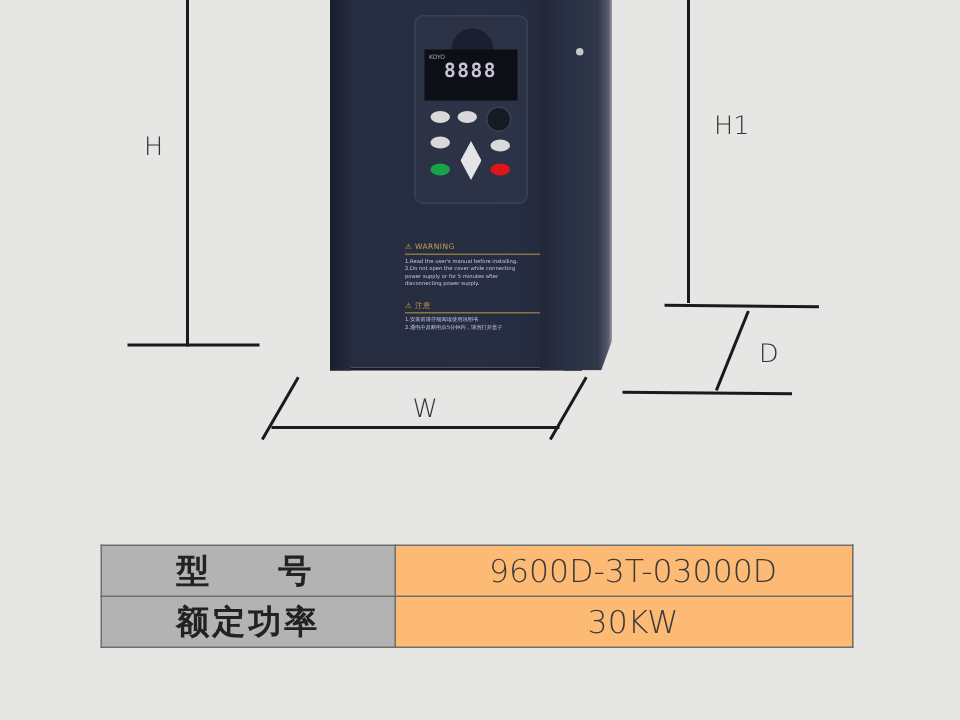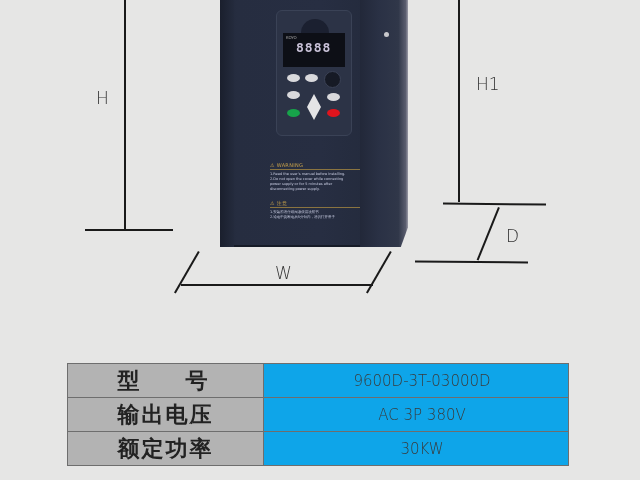--- a/index.html
+++ b/index.html
@@ -128,24 +128,24 @@
   .spec-table td.key-cell {
     width: 196px;
     background: #b3b3b3;
     font-family: "DejaVu Sans", sans-serif;
     font-weight: bold;
     font-size: 22px;
     color: #222;
     letter-spacing: 2px;
   }
   .spec-table td.val-cell {
-    background: #0ea5e9;
+    background: #fdba74;
     font-family: "DejaVu Sans", sans-serif;
     font-weight: 300;
-    font-size: 15px;
+    font-size: 21px;
     color: #3a3a3a;
     padding-left: 12px;
   }
   .key-spaced { letter-spacing: 46px; padding-left: 40px; text-align: center; }
 </style>
 </head>
 <body>
 
 <div class="line" style="left:124px;top:0;width:2px;height:231px;"></div>
 <div class="line" style="left:85px;top:229px;width:88px;height:2px;"></div>
@@ -202,21 +202,17 @@
   <div class="screw"></div>
 </div>
 
 <table class="spec-table">
   <tbody>
       <tr>
     <td class="key-cell"><span class="key-spaced">型号</span></td>
     <td class="val-cell">9600D-3T-03000D</td>
   </tr>
   <tr>
-    <td class="key-cell">输出电压</td>
-    <td class="val-cell">AC 3P 380V</td>
-  </tr>
-  <tr>
     <td class="key-cell">额定功率</td>
     <td class="val-cell">30KW</td>
   </tr>
 </tbody>
   </table>
 
 </body></html>

